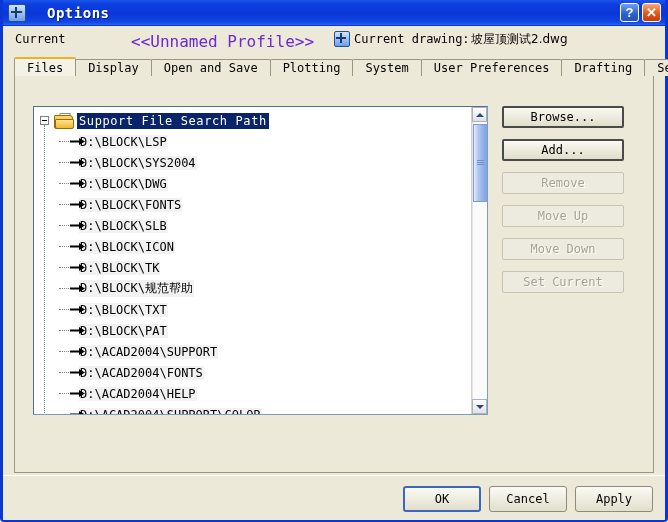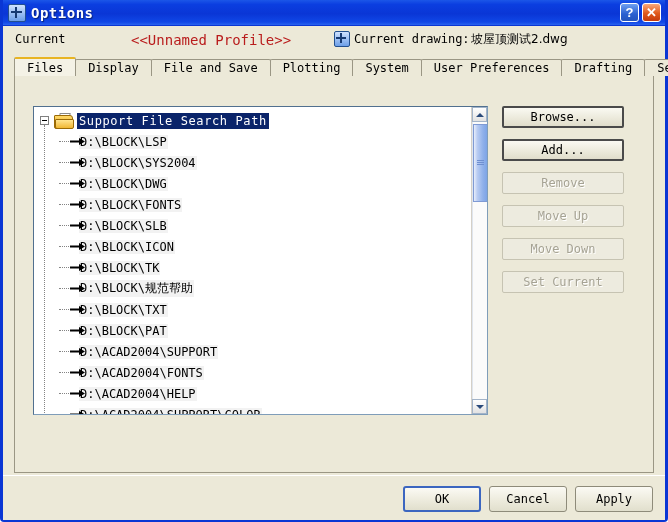--- a/index.html
+++ b/index.html
@@ -29,20 +29,21 @@
 
   
   .titlebar {
     position: relative;
     height: 25px;
     background: linear-gradient(180deg,#1b56e8 0%,#0b3ee0 18%,#0a36d6 55%,#1047e6 88%,#2a63ef 100%);
     display: flex;
     align-items: center;
     padding-left: 5px;
     border-bottom: 1px solid #0a36d4;
+    gap: 16px;
   }
   .title-icon {
     width: 16px; height: 16px;
     margin-right: 5px;
     background: linear-gradient(180deg,#cfe2ff,#6d9fe8);
     border: 1px solid #23508f;
     border-radius: 2px;
     position: relative;
     flex: none;
   }
@@ -110,22 +111,22 @@
   }
   .lbl-current {
     position: absolute;
     left: 12px; top: 6px;
     font-size: 12px;
     color: #000;
   }
   .lbl-profile {
     position: absolute;
     left: 128px; top: 6px;
-    font-size: 14px;
-    color: #b91c1c;
+    font-size: 16px;
+    color: #6d28d9;
   }
   .dwg-icon {
     position: absolute;
     left: 331px; top: 5px;
     width: 14px; height: 14px;
     background: linear-gradient(180deg,#cfe2ff,#6d9fe8);
     border: 1px solid #23508f;
     border-radius: 2px;
   }
   .dwg-icon::before {
@@ -490,21 +491,21 @@
       <div class="lbl-current">Current</div>
       <div class="lbl-profile">&lt;&lt;Unnamed Profile&gt;&gt;</div>
       <div class="dwg-icon"></div>
       <div class="lbl-curdrawing">Current drawing:</div>
       <div class="lbl-dwgname">坡屋顶测试2.dwg</div>
     </div>
 
     <div class="tabstrip">
       <div class="tab active">Files</div>
       <div class="tab">Display</div>
-      <div class="tab">File and Save</div>
+      <div class="tab">Open and Save</div>
       <div class="tab">Plotting</div>
       <div class="tab">System</div>
       <div class="tab">User Preferences</div>
       <div class="tab">Drafting</div>
       <div class="tab">Selection</div>
       <div class="tab">Profiles</div>
     </div>
 
     <div class="panel">
 

